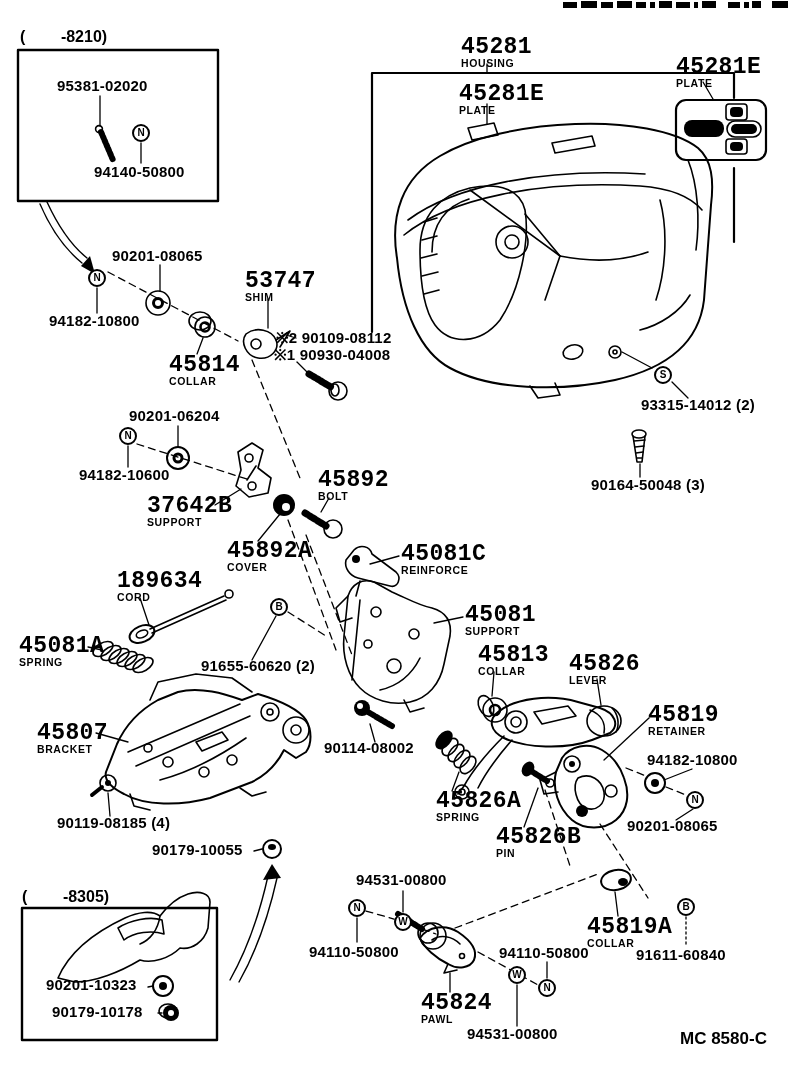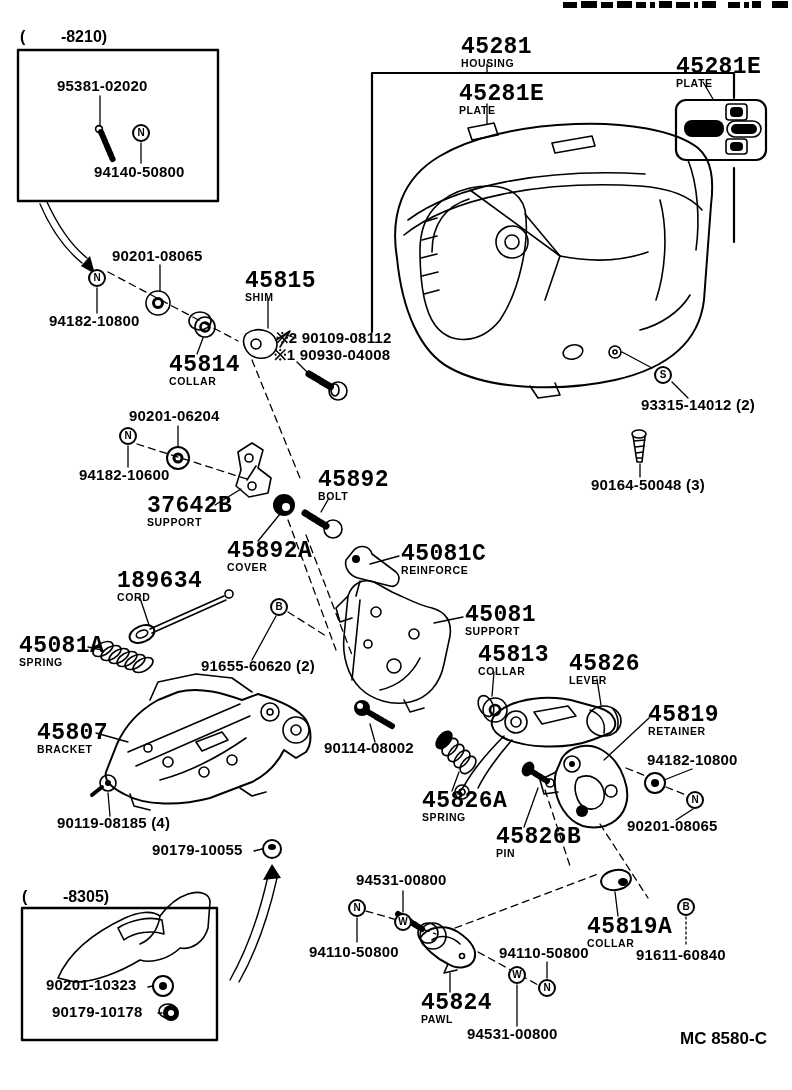--- a/index.html
+++ b/index.html
@@ -361,21 +361,21 @@
 
 
 <div class="lbl" style="left:57px;top:78px"><span class="num">95381-02020</span></div>
 <div class="lbl" style="left:94px;top:164px"><span class="num">94140-50800</span></div>
 <div class="lbl big" style="left:461px;top:35px"><span class="num">45281</span><span class="sub">HOUSING</span></div>
 <div class="lbl big" style="left:459px;top:82px"><span class="num">45281E</span><span class="sub">PLATE</span></div>
 <div class="lbl big" style="left:676px;top:55px"><span class="num">45281E</span><span class="sub">PLATE</span></div>
 <div class="lbl" style="left:112px;top:248px"><span class="num">90201-08065</span></div>
 <div class="lbl" style="left:49px;top:313px"><span class="num">94182-10800</span></div>
 <div class="lbl big" style="left:169px;top:353px"><span class="num">45814</span><span class="sub">COLLAR</span></div>
-<div class="lbl big" style="left:245px;top:269px"><span class="num">45815</span><span class="sub">SHIM</span></div>
+<div class="lbl big" style="left:245px;top:269px"><span class="num">53747</span><span class="sub">SHIM</span></div>
 <div class="lbl" style="left:276px;top:330px"><span class="num">※2 90109-08112</span></div>
 <div class="lbl" style="left:274px;top:347px"><span class="num">※1 90930-04008</span></div>
 <div class="lbl" style="left:129px;top:408px"><span class="num">90201-06204</span></div>
 <div class="lbl" style="left:79px;top:467px"><span class="num">94182-10600</span></div>
 <div class="lbl big" style="left:147px;top:494px"><span class="num">37642B</span><span class="sub">SUPPORT</span></div>
 <div class="lbl big" style="left:318px;top:468px"><span class="num">45892</span><span class="sub">BOLT</span></div>
 <div class="lbl big" style="left:227px;top:539px"><span class="num">45892A</span><span class="sub">COVER</span></div>
 <div class="lbl" style="left:641px;top:397px"><span class="num">93315-14012 (2)</span></div>
 <div class="lbl" style="left:591px;top:477px"><span class="num">90164-50048 (3)</span></div>
 <div class="lbl big" style="left:401px;top:542px"><span class="num">45081C</span><span class="sub">REINFORCE</span></div>
@@ -383,21 +383,21 @@
 <div class="lbl big" style="left:117px;top:569px"><span class="num">189634</span><span class="sub">CORD</span></div>
 <div class="lbl big" style="left:19px;top:634px"><span class="num">45081A</span><span class="sub">SPRING</span></div>
 <div class="lbl" style="left:201px;top:658px"><span class="num">91655-60620 (2)</span></div>
 <div class="lbl big" style="left:478px;top:643px"><span class="num">45813</span><span class="sub">COLLAR</span></div>
 <div class="lbl big" style="left:569px;top:652px"><span class="num">45826</span><span class="sub">LEVER</span></div>
 <div class="lbl big" style="left:37px;top:721px"><span class="num">45807</span><span class="sub">BRACKET</span></div>
 <div class="lbl" style="left:324px;top:740px"><span class="num">90114-08002</span></div>
 <div class="lbl big" style="left:648px;top:703px"><span class="num">45819</span><span class="sub">RETAINER</span></div>
 <div class="lbl" style="left:647px;top:752px"><span class="num">94182-10800</span></div>
 <div class="lbl" style="left:627px;top:818px"><span class="num">90201-08065</span></div>
-<div class="lbl big" style="left:422px;top:789px"><span class="num">45826A</span><span class="sub">SPRING</span></div>
+<div class="lbl big" style="left:436px;top:789px"><span class="num">45826A</span><span class="sub">SPRING</span></div>
 <div class="lbl big" style="left:496px;top:825px"><span class="num">45826B</span><span class="sub">PIN</span></div>
 <div class="lbl" style="left:57px;top:815px"><span class="num">90119-08185 (4)</span></div>
 <div class="lbl" style="left:152px;top:842px"><span class="num">90179-10055</span></div>
 <div class="lbl" style="left:46px;top:977px"><span class="num">90201-10323</span></div>
 <div class="lbl" style="left:52px;top:1004px"><span class="num">90179-10178</span></div>
 <div class="lbl" style="left:356px;top:872px"><span class="num">94531-00800</span></div>
 <div class="lbl" style="left:309px;top:944px"><span class="num">94110-50800</span></div>
 <div class="lbl big" style="left:421px;top:991px"><span class="num">45824</span><span class="sub">PAWL</span></div>
 <div class="lbl" style="left:499px;top:945px"><span class="num">94110-50800</span></div>
 <div class="lbl big" style="left:587px;top:915px"><span class="num">45819A</span><span class="sub">COLLAR</span></div>

